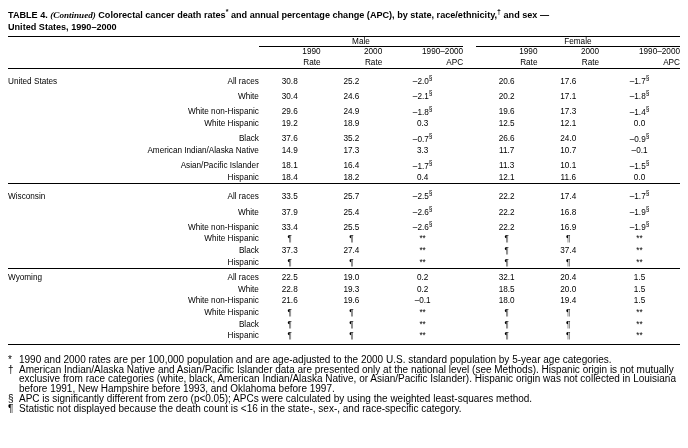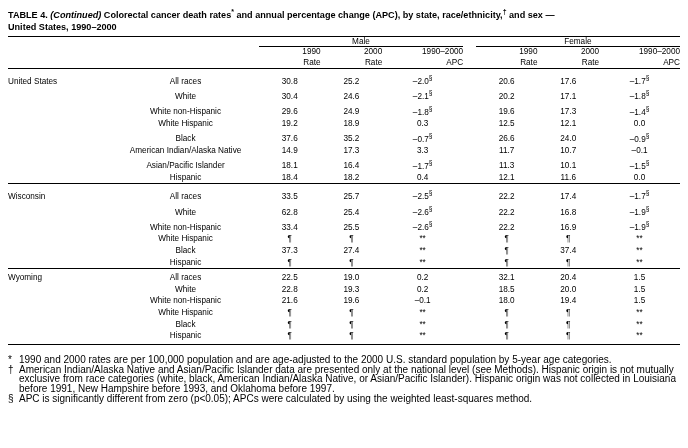--- a/index.html
+++ b/index.html
@@ -21,21 +21,21 @@
     position: relative;
     box-sizing: border-box;
     padding: 6px 8px 0 8px;
   }
   .title {
     font-size: 9.1px;
     line-height: 12px;
     font-weight: bold;
     margin: 0 0 3px 0;
   }
-  .title .ital { font-style: italic; }
+  .title .ital { font-style: italic; font-family: Liberation Serif, serif; }
   .title .sup { font-size: 7px; vertical-align: super; }
   .rule-top {
     border-top: 1.3px solid #000;
     margin: 1px 0 0 0;
   }
   table.main {
     width: 100%;
     border-collapse: collapse;
     table-layout: fixed;
   }
@@ -64,21 +64,21 @@
     font-size: 8.2px;
     line-height: 10.5px;
     padding-bottom: 2px;
   }
   .row td {
     height: 11.6px;
     line-height: 11.6px;
   }
   .num { text-align: center; }
   .state { text-align: left; padding-left: 2px; margin-top: 20px; }
-  .grp { text-align: center; }
+  .grp { text-align: right; }
   .indent1 { padding-left: 14px; margin-top: 36px; }
   .sup { font-size: 6.6px; vertical-align: super; }
   .sect-rule td {
     border-top: 0.8px solid #000;
     height: 0;
     line-height: 0;
     font-size: 0;
     padding: 0;
   }
   .spacer td { height: 3px; line-height: 3px; font-size: 0; }
@@ -266,21 +266,21 @@
           <td class="num">25.7</td>
           <td class="num">–2.5<span class="sup">§</span></td>
           <td></td>
           <td class="num">22.2</td>
           <td class="num">17.4</td>
           <td class="num">–1.7<span class="sup">§</span></td>
         </tr>
         <tr class="row">
           <td class="state"></td>
           <td class="grp">White</td>
-          <td class="num">62.8</td>
+          <td class="num">37.9</td>
           <td class="num">25.4</td>
           <td class="num">–2.6<span class="sup">§</span></td>
           <td></td>
           <td class="num">22.2</td>
           <td class="num">16.8</td>
           <td class="num">–1.9<span class="sup">§</span></td>
         </tr>
         <tr class="row">
           <td class="state"></td>
           <td class="grp indent1">White non-Hispanic</td>
@@ -397,15 +397,16 @@
           <td class="num">¶</td>
           <td class="num">**</td>
         </tr>
       </tbody>
   </table>
 
   <div class="footnotes" id="footnotes">
       <span class="fn"><span class="mark">*</span><span>1990 and 2000 rates are per 100,000 population and are age-adjusted to the 2000 U.S. standard population by 5-year age categories.</span></span>
       <span class="fn"><span class="mark">†</span><span>American Indian/Alaska Native and Asian/Pacific Islander data are presented only at the national level (see Methods). Hispanic origin is not mutually exclusive from race categories (white, black, American Indian/Alaska Native, or Asian/Pacific Islander). Hispanic origin was not collected in Louisiana before 1991, New Hampshire before 1993, and Oklahoma before 1997.</span></span>
       <span class="fn"><span class="mark">§</span><span>APC is significantly different from zero (p&lt;0.05); APCs were calculated by using the weighted least-squares method.</span></span>
+      <span class="fn"><span class="mark">¶</span><span>Statistic not displayed because the death count is &lt;16 in the state-, sex-, and race-specific category.</span></span>
     </div>
 
 </div>
 
 </body></html>

